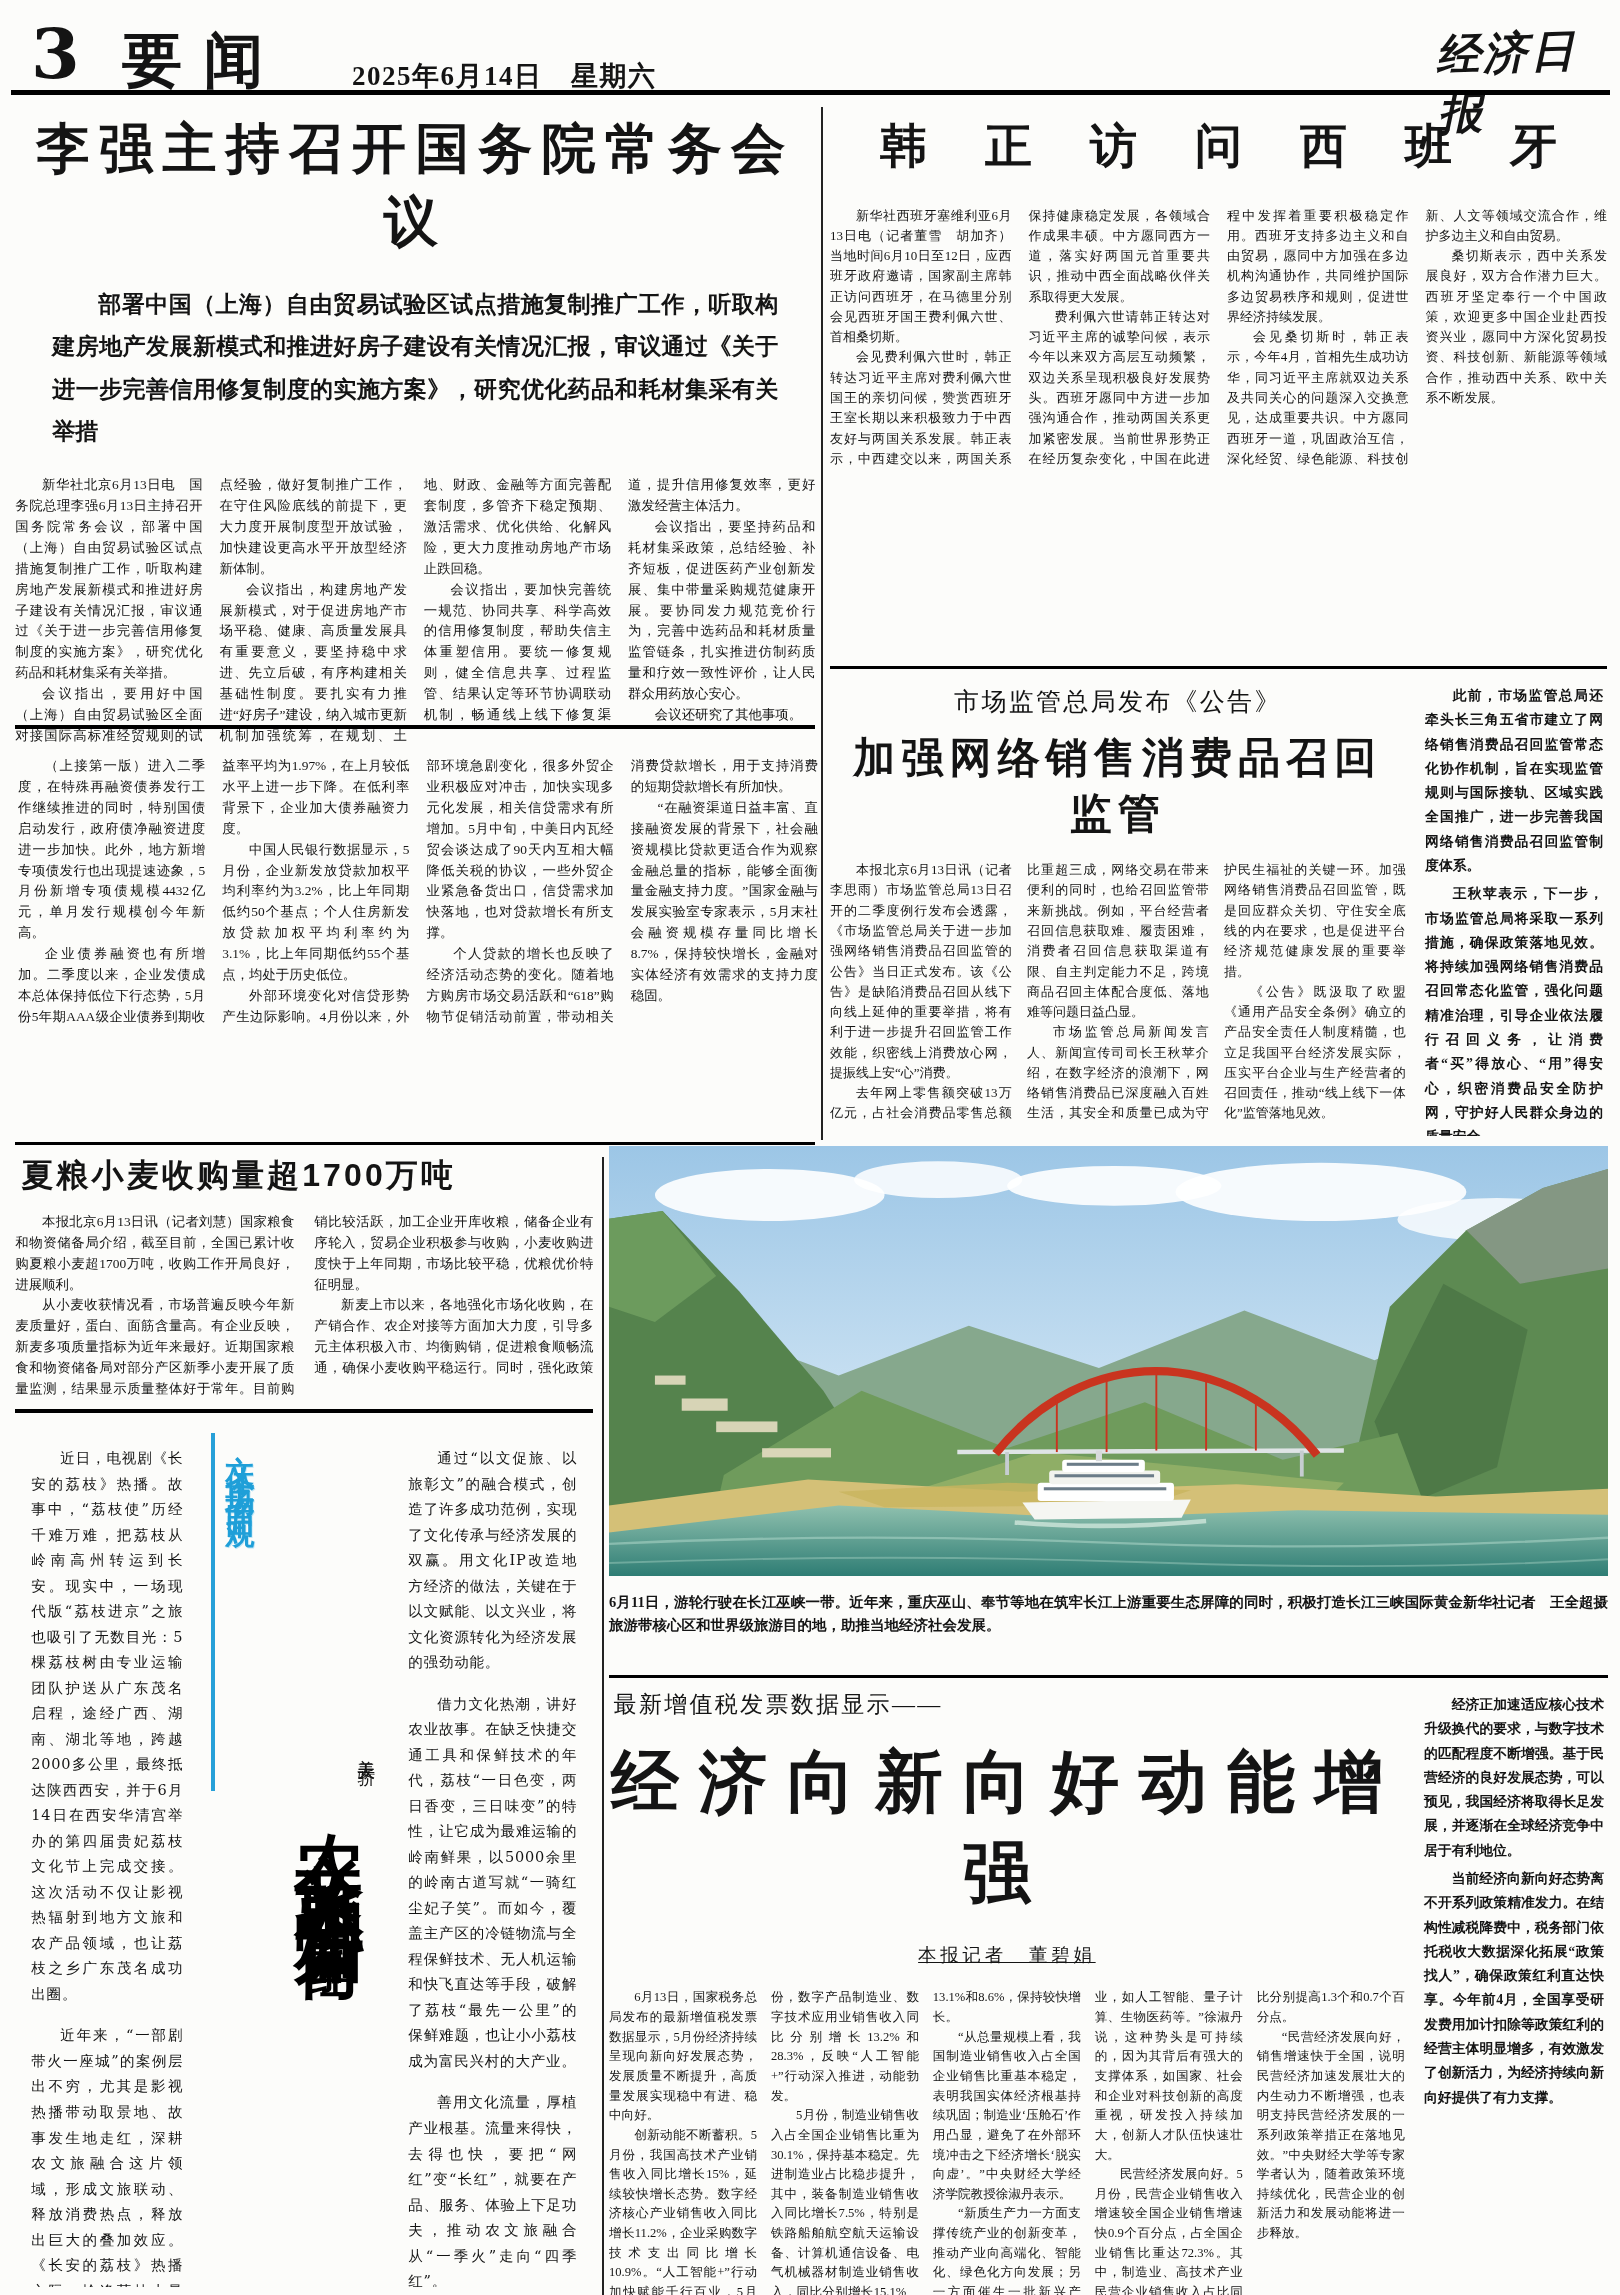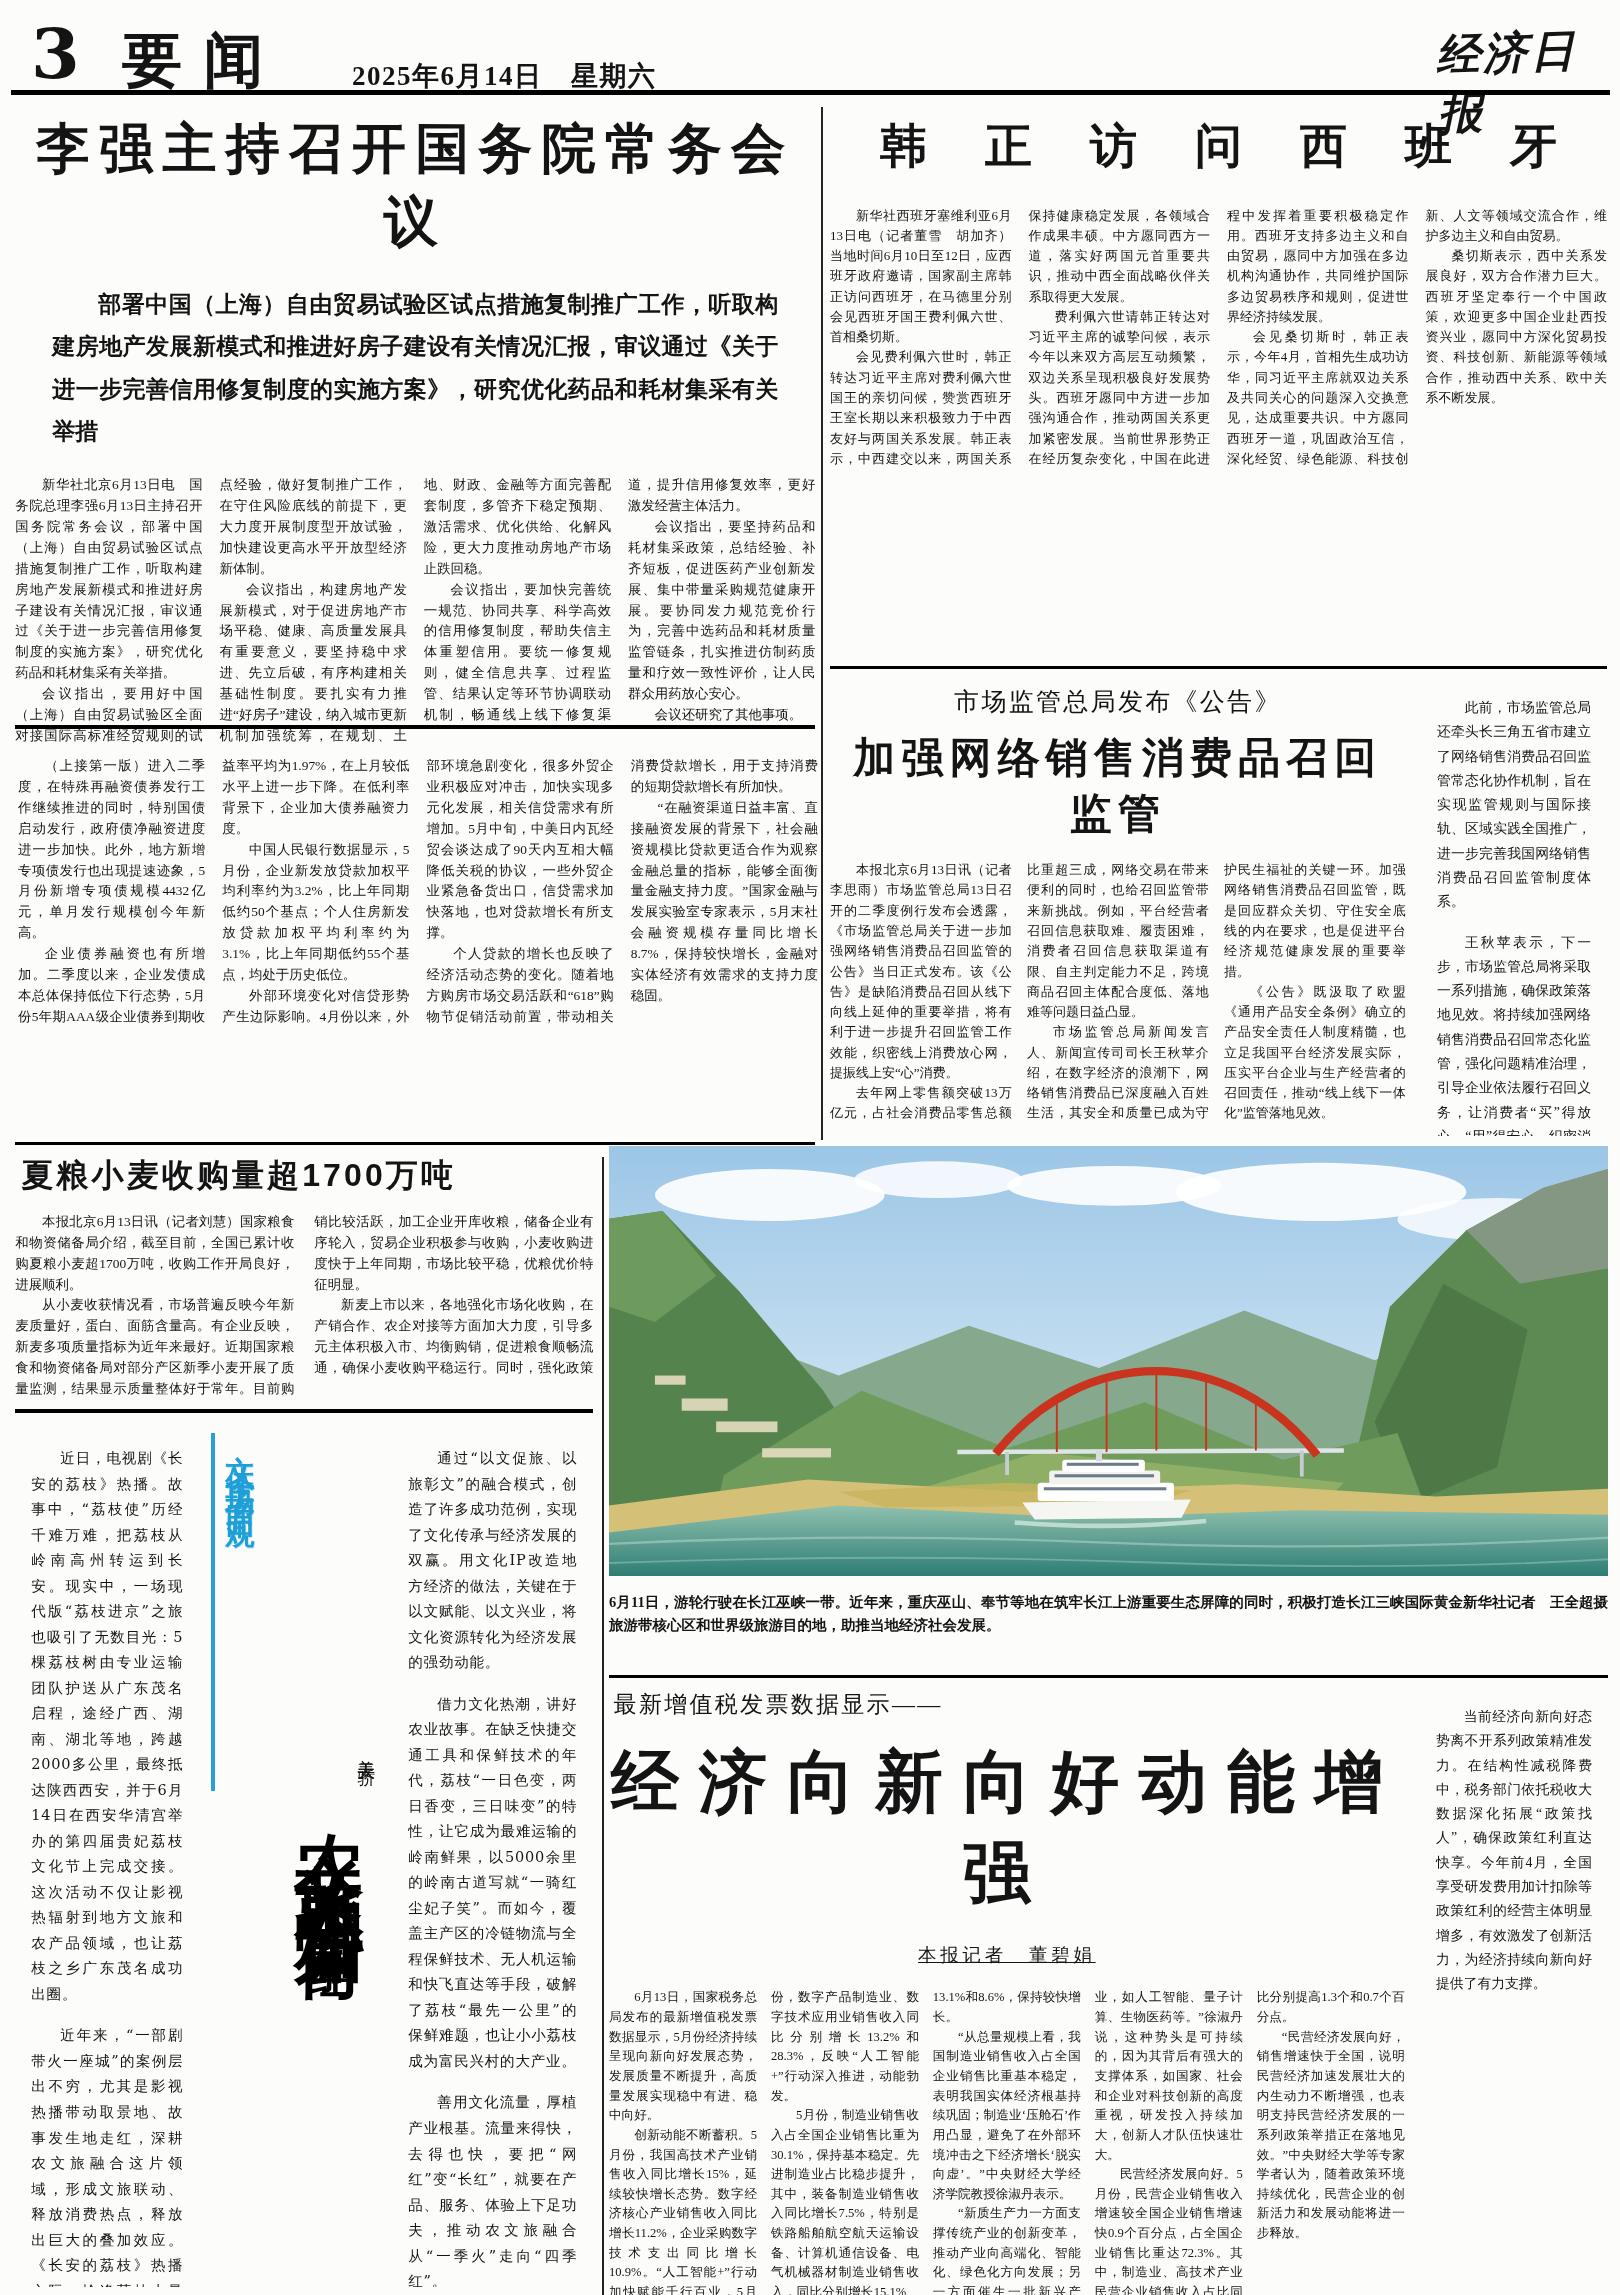--- a/index.html
+++ b/index.html
@@ -23,21 +23,21 @@
   .c4{column-count:4;}
   .c3{column-count:3;}
   .c2{column-count:2;}
   .c5{column-count:5;column-gap:13.8px;font-size:12.6px;}
   .spread-headline{font-weight:900;font-size:47px;font-family:"Liberation Sans",sans-serif;
     text-align:center;letter-spacing:58px;margin-right:-58px;white-space:nowrap;}
   .kicker{font-size:25px;text-align:center;letter-spacing:2.3px;}
   .headline-serif{font-weight:900;font-size:42px;letter-spacing:6.1px;text-align:center;font-family:"Liberation Serif",serif;}
   .byline{font-size:18.4px;text-align:center;letter-spacing:3.8px;}
   .aside-col{font-size:13.8px;line-height:1.76;text-align:justify;overflow:hidden;}
-  .aside-col p{margin:16px;text-indent:2em;}
+  .aside-col p{margin:4px;text-indent:2em;font-weight:bold;}
   .headline-md{font-weight:900;font-size:32px;letter-spacing:3.1px;font-family:"Liberation Sans",sans-serif;}
   
   .feature-body{font-family:"DejaVu Serif",serif;font-size:14.5px;line-height:1.76;letter-spacing:0.8px;
     text-align:justify;overflow:hidden;}
   .feature-body p{margin:16px;text-indent:2em;}
   .v-label-wrap{display:flex;}
   .v-label-bar{width:3.8px;background:#27a0d8;margin-right:5.4px;}
   .v-label{writing-mode:vertical-rl;font-weight:bold;font-size:29px;color:#1f9fd8;letter-spacing:10.7px;
     font-family:"Liberation Sans",sans-serif;text-shadow:0.8px 0.8px 0 #bfe5f5;}
   .v-headline{writing-mode:vertical-rl;text-align:center;width:100%;height:100%;
@@ -239,16 +239,17 @@
         <p>6月13日，国家税务总局发布的最新增值税发票数据显示，5月份经济持续呈现向新向好发展态势，发展质量不断提升，高质量发展实现稳中有进、稳中向好。</p>
         <p>创新动能不断蓄积。5月份，我国高技术产业销售收入同比增长15%，延续较快增长态势。数字经济核心产业销售收入同比增长11.2%，企业采购数字技术支出同比增长10.9%。“人工智能+”行动加快赋能千行百业，5月份，数字产品制造业、数字技术应用业销售收入同比分别增长13.2%和28.3%，反映“人工智能+”行动深入推进，动能勃发。</p>
         <p>5月份，制造业销售收入占全国企业销售比重为30.1%，保持基本稳定。先进制造业占比稳步提升，其中，装备制造业销售收入同比增长7.5%，特别是铁路船舶航空航天运输设备、计算机通信设备、电气机械器材制造业销售收入，同比分别增长15.1%、13.1%和8.6%，保持较快增长。</p>
         <p>“从总量规模上看，我国制造业销售收入占全国企业销售比重基本稳定，表明我国实体经济根基持续巩固；制造业‘压舱石’作用凸显，避免了在外部环境冲击之下经济增长‘脱实向虚’。”中央财经大学经济学院教授徐淑丹表示。</p>
         <p>“新质生产力一方面支撑传统产业的创新变革，推动产业向高端化、智能化、绿色化方向发展；另一方面催生一批新兴产业，如人工智能、量子计算、生物医药等。”徐淑丹说，这种势头是可持续的，因为其背后有强大的支撑体系，如国家、社会和企业对科技创新的高度重视，研发投入持续加大，创新人才队伍快速壮大。</p>
         <p>民营经济发展向好。5月份，民营企业销售收入增速较全国企业销售增速快0.9个百分点，占全国企业销售比重达72.3%。其中，制造业、高技术产业民营企业销售收入占比同比分别提高1.3个和0.7个百分点。</p>
         <p>“民营经济发展向好，销售增速快于全国，说明民营经济加速发展壮大的内生动力不断增强，也表明支持民营经济发展的一系列政策举措正在落地见效。”中央财经大学等专家学者认为，随着政策环境持续优化，民营企业的创新活力和发展动能将进一步释放。</p>
       </div>
   </div>
   <div class="aside-col" style="width:188px;margin-left:15.3px;height:600px;">
+      <p>经济正加速适应核心技术升级换代的要求，与数字技术的匹配程度不断增强。基于民营经济的良好发展态势，可以预见，我国经济将取得长足发展，并逐渐在全球经济竞争中居于有利地位。</p>
       <p>当前经济向新向好态势离不开系列政策精准发力。在结构性减税降费中，税务部门依托税收大数据深化拓展“政策找人”，确保政策红利直达快享。今年前4月，全国享受研发费用加计扣除等政策红利的经营主体明显增多，有效激发了创新活力，为经济持续向新向好提供了有力支撑。</p>
     </div>
 </div>
 
 
 </body></html>

